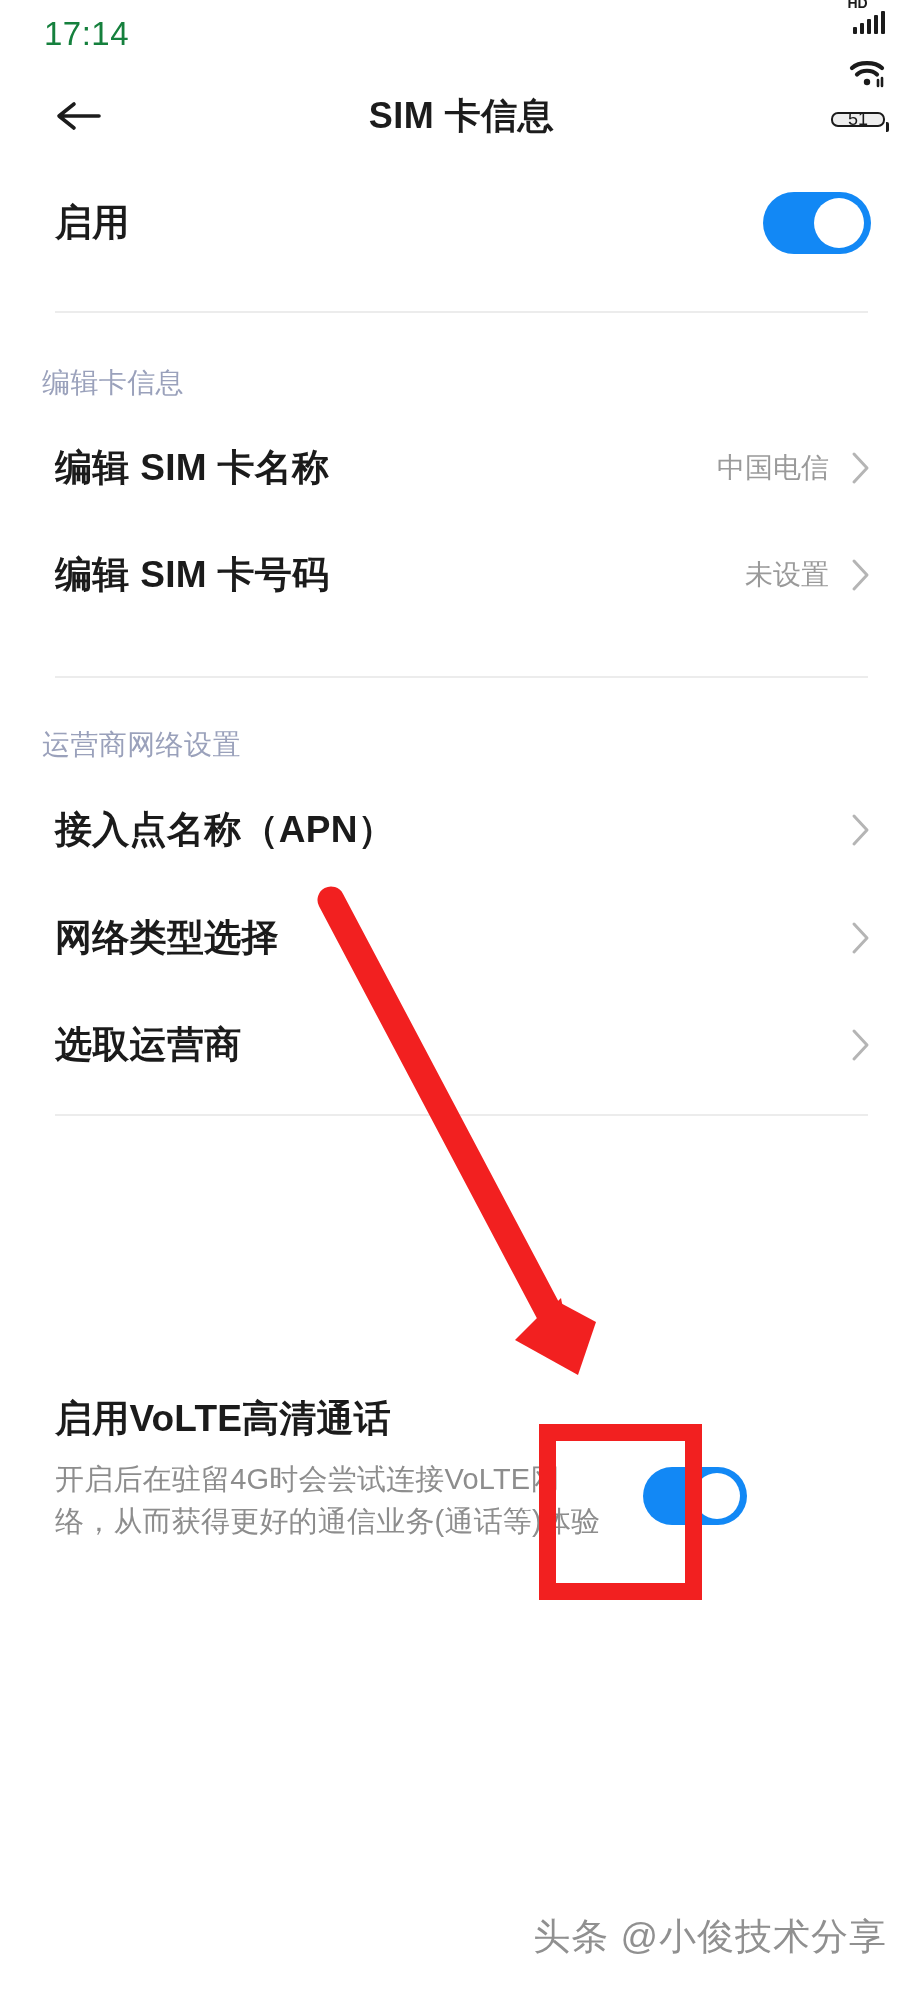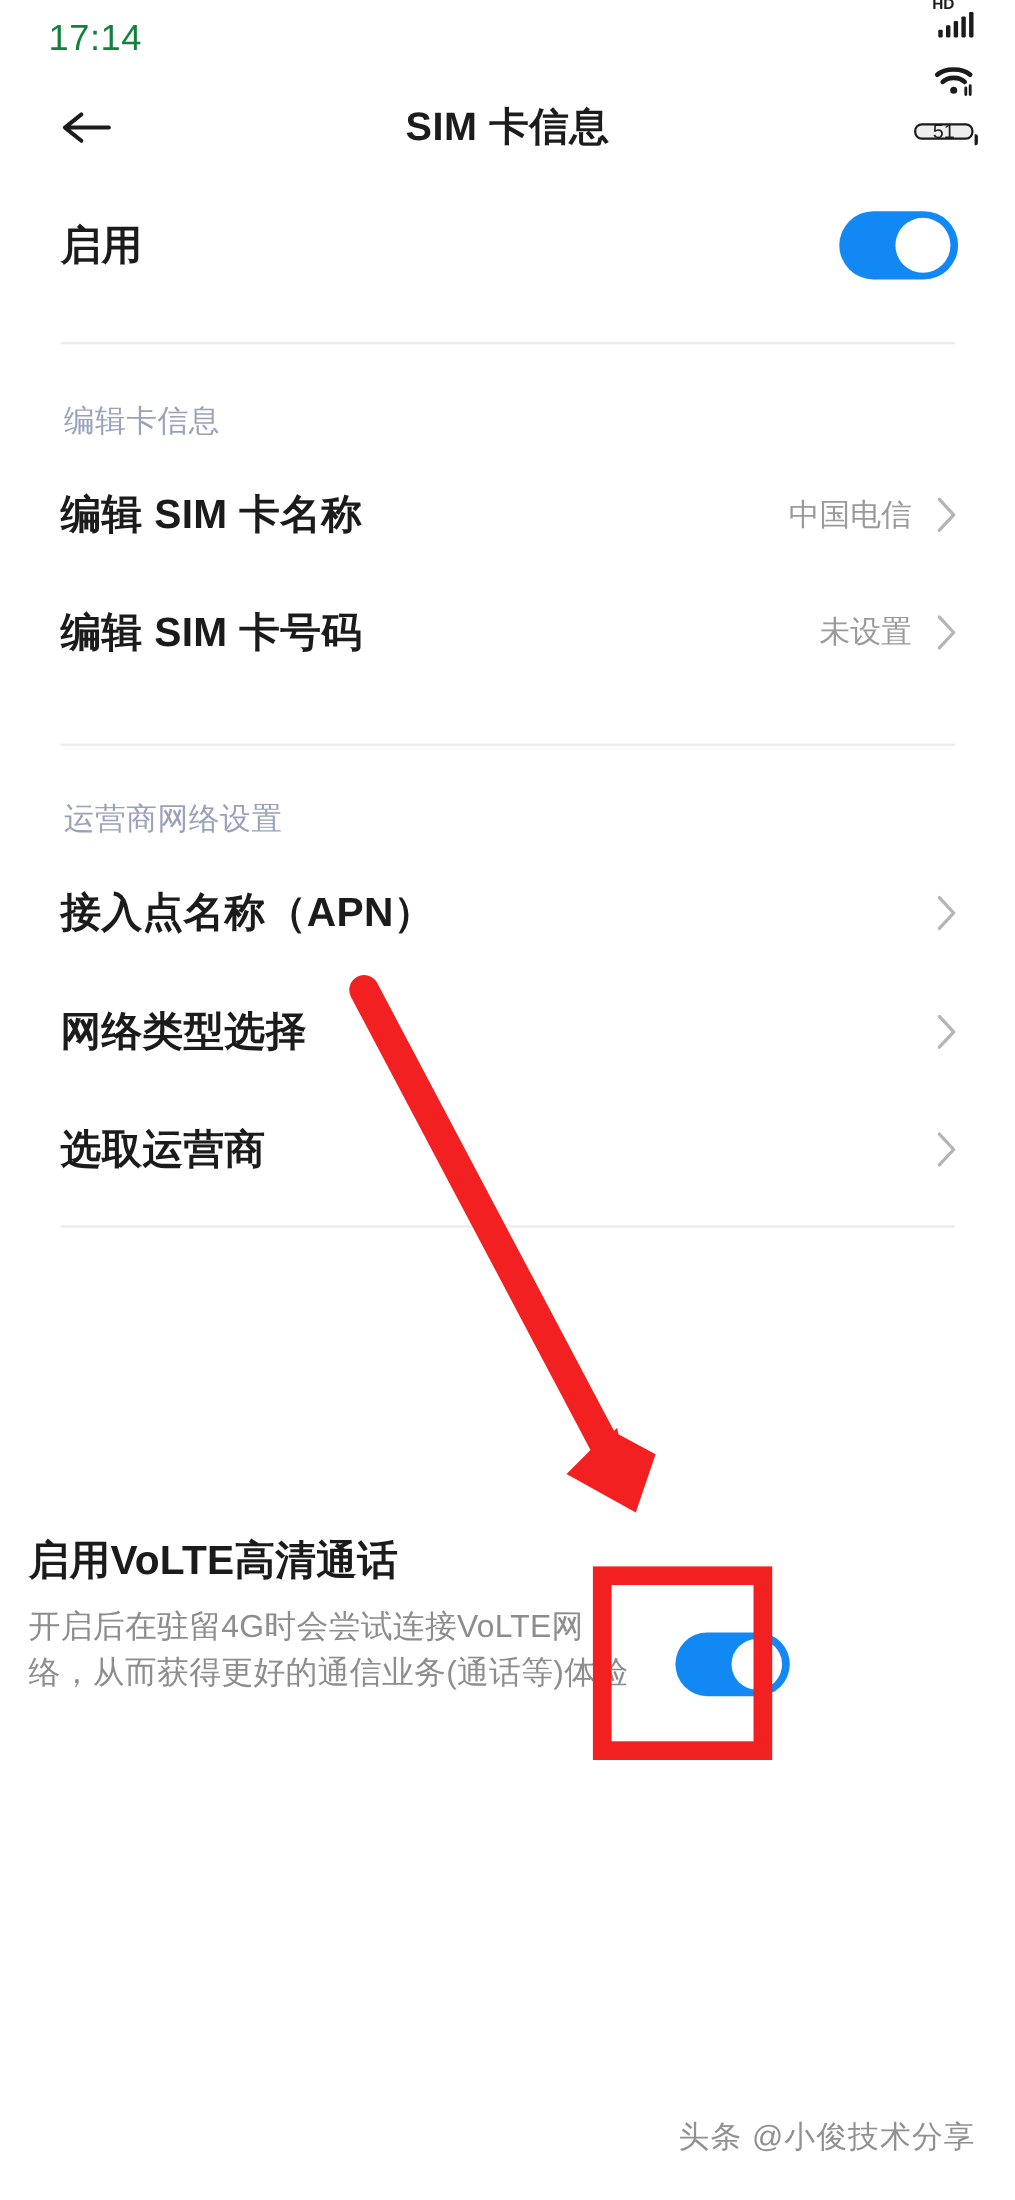--- a/index.html
+++ b/index.html
@@ -168,34 +168,34 @@
   
   .divider {
     position: absolute;
     left: 55px;
     width: 813px;
     height: 2px;
     background: #ececec;
   }
   .section-head {
     position: absolute;
-    left: 58px;
+    left: 42px;
     font-size: 28px;
     color: #9aa1bb;
     letter-spacing: 0.4px;
   }
 
   
   .volte {
     position: absolute;
     left: 0; top: 1390px;
     width: 908px;
-    padding: 0 52px 0 26px;
-    display: flex;
-    align-items: flex-end;
+    padding: 0 52px 0 55px;
+    display: flex;
+    align-items: center;
   }
   .volte-text { flex: 1; padding-top: 4px; max-width: 560px; }
   .volte-title {
     font-size: 37px;
     font-weight: 600;
     color: #1b1b1b;
     letter-spacing: 0.2px;
   }
   .volte-desc {
     margin-top: 14px;
@@ -226,21 +226,21 @@
     position: absolute;
     left: 0; top: 0;
     width: 923px; height: 2000px;
     pointer-events: none;
   }
 
   
   .watermark {
     position: absolute;
     right: 36px; bottom: 38px;
-    font-size: 28px;
+    font-size: 37px;
     color: #7d7d7d;
     letter-spacing: 1px;
     opacity: 0.85;
   }
 </style>
 </head>
 <body>
 
 <div class="phone">
 

